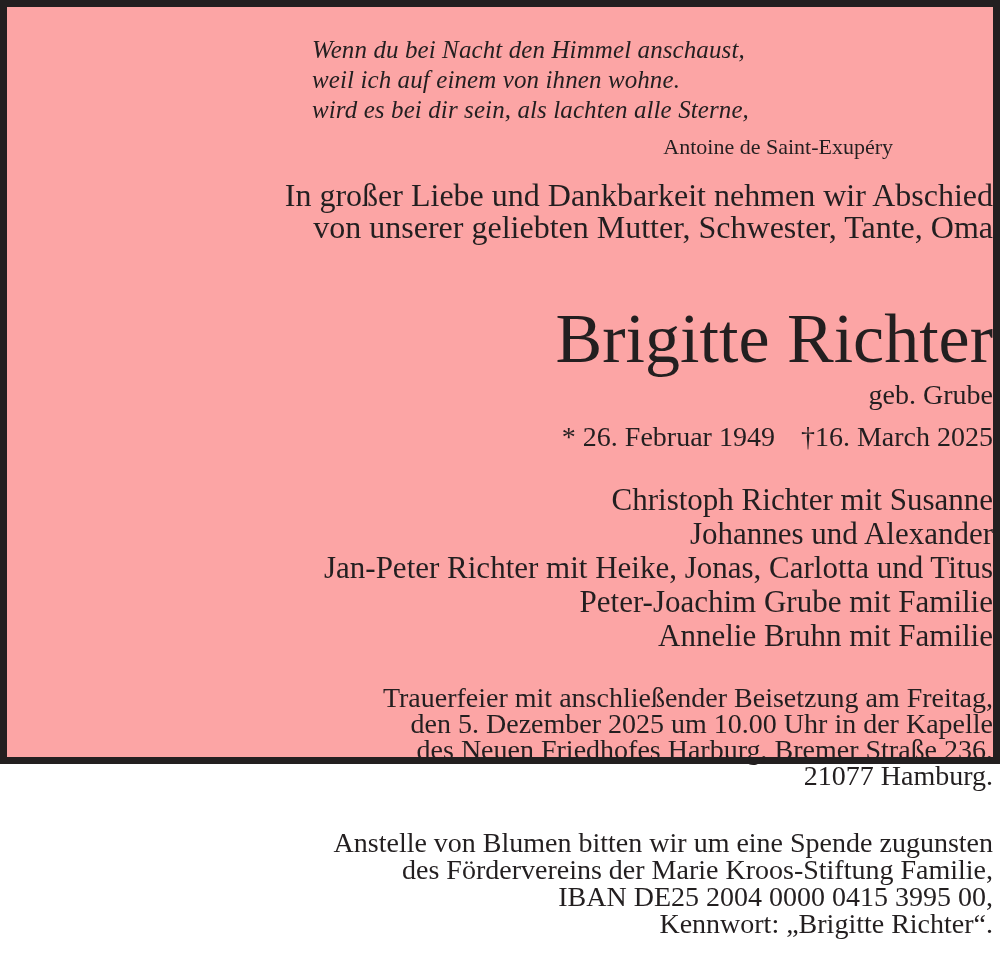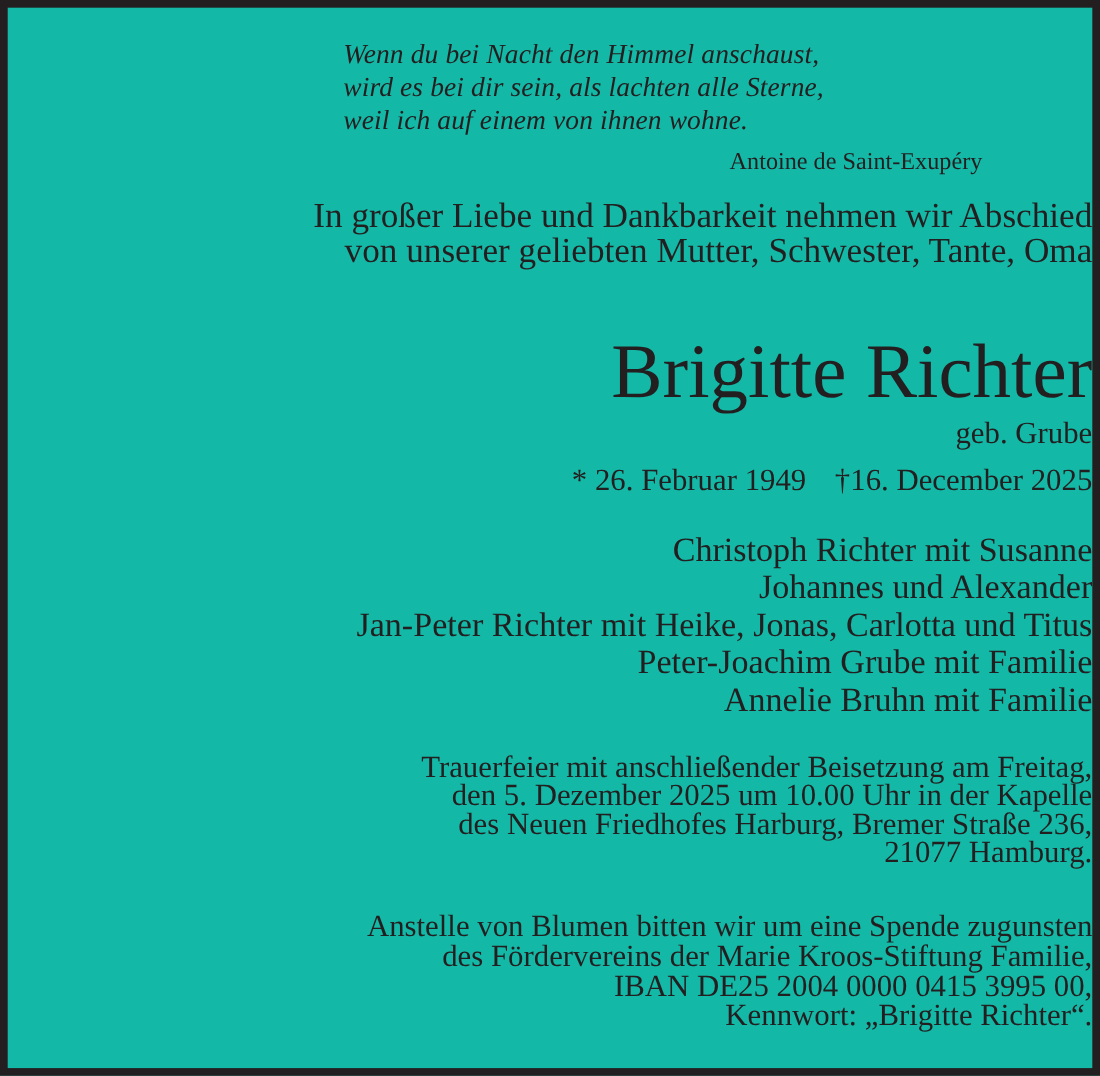--- a/index.html
+++ b/index.html
@@ -9,23 +9,23 @@
     }
     body {
       width: 1000px;
       height: 978px;
       overflow: hidden;
     }
     .frame {
       position: relative;
       box-sizing: border-box;
       width: 1000px;
-      height: 978px;
+      height: 764px;
       border: 7px solid #231f20;
-      background: #14b8a6;
+      background: #fca5a5;
       color: #231f20;
       font-family: "DejaVu Serif", "Liberation Serif", serif;
     }
     .quote {
       position: absolute;
       left: 305px;
       top: 28px;
       font-family: "Liberation Serif", "DejaVu Serif", serif;
       font-style: italic;
       font-size: 25px;
@@ -96,36 +96,36 @@
       line-height: 27px;
     }
   </style>
 </head>
 <body>
 
 <div class="frame">
 
   <div class="quote">
     <div>Wenn du bei Nacht den Himmel anschaust,</div>
+    <div>weil ich auf einem von ihnen wohne.</div>
     <div>wird es bei dir sein, als lachten alle Sterne,</div>
-    <div>weil ich auf einem von ihnen wohne.</div>
   </div>
   <div class="author">Antoine de Saint-Exupéry</div>
 
   <div class="center-block intro">
     <div>In großer Liebe und Dankbarkeit nehmen wir Abschied</div>
     <div>von unserer geliebten Mutter, Schwester, Tante, Oma</div>
   </div>
 
   <div class="center-block name">Brigitte Richter</div>
   <div class="center-block maiden">geb. Grube</div>
 
   <div class="center-block dates">
     <span>*</span>
-    <span>26. Februar 1949</span><span class="sep"></span><span>†</span><span>16. December 2025</span>
+    <span>26. Februar 1949</span><span class="sep"></span><span>†</span><span>16. March 2025</span>
   </div>
 
   <div class="center-block family">
     <div>Christoph Richter mit Susanne</div>
     <div>Johannes und Alexander</div>
     <div>Jan-Peter Richter mit Heike, Jonas, Carlotta und Titus</div>
     <div>Peter-Joachim Grube mit Familie</div>
     <div>Annelie Bruhn mit Familie</div>
   </div>
 

